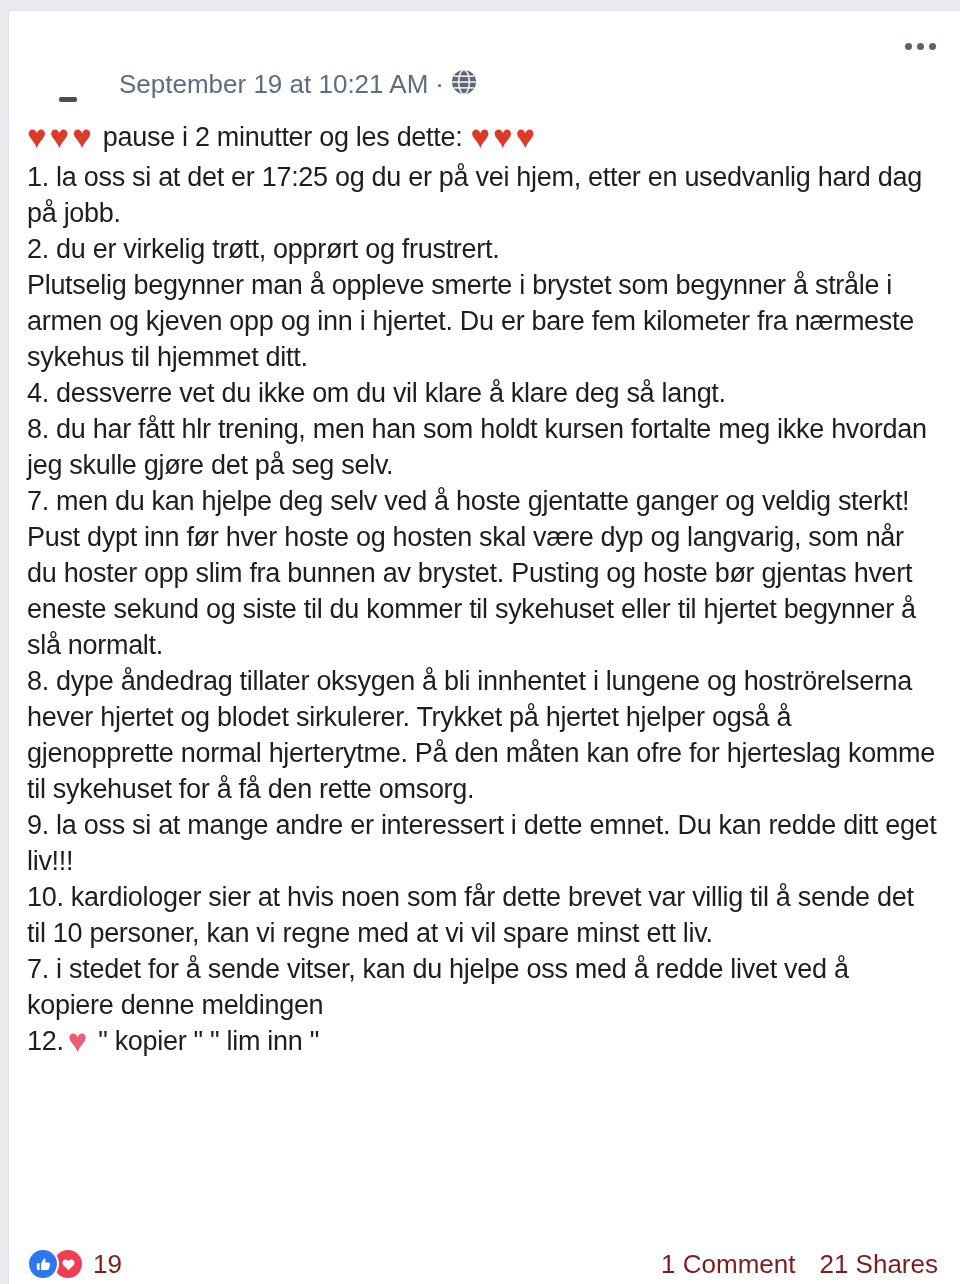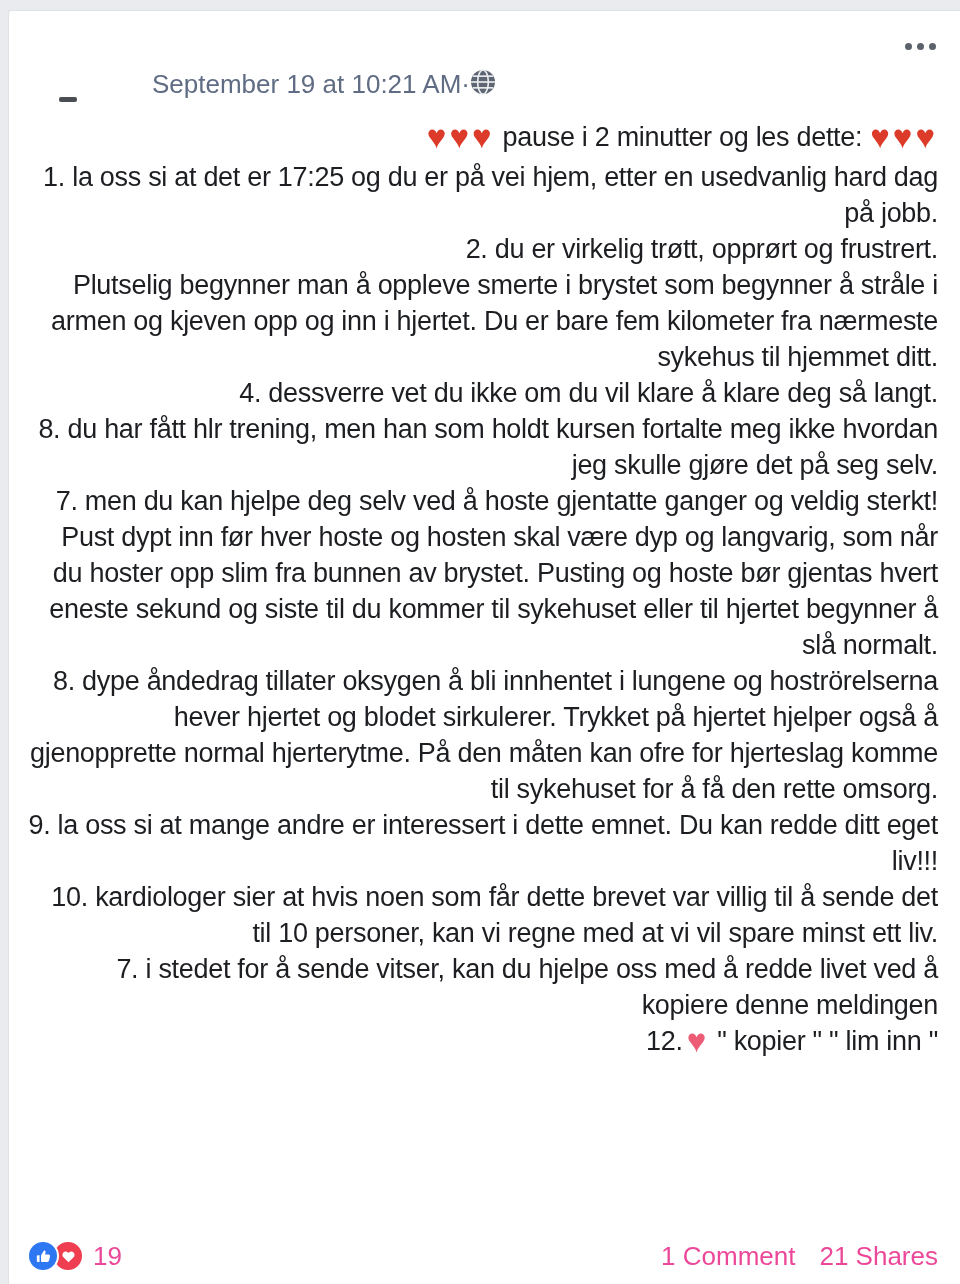--- a/index.html
+++ b/index.html
@@ -45,38 +45,37 @@
     left: 50px; top: 86px;
     width: 18px; height: 5px;
     background: #4a4d52;
     border-radius: 2px;
   }
   .timestamp-row {
     position: absolute;
     left: 110px; top: 56px;
     display: flex;
     align-items: center;
+    gap: 7px;
     font-size: 26px;
     color: #5f6c84;
-    margin-left: 33px;
   }
   .timestamp-row a {
     color: #5f6c84;
     text-decoration: none;
     cursor: pointer;
   }
   .globe-icon { display: inline-block; margin-top: 2px; }
   
   .post-content {
     padding: 0 22px 0 18px;
     font-size: 27px;
     letter-spacing: -0.3px;
     line-height: 36px;
     color: #1c1e21;
-    text-align: right;
   }
   .para { margin: 0; }
   .title-line {
     line-height: 40px;
     margin-bottom: 2px;
   }
   .hearts {
     color: #dd3b2a;
     font-size: 33px;
     letter-spacing: 3px;
@@ -88,26 +87,26 @@
   .pink-heart {
     color: #ec5d75;
     font-size: 33px;
     vertical-align: -2px;
     line-height: 0;
     margin: 0 4px;
   }
   
   .post-footer {
     position: absolute;
-    left: 18px; right: 22px; bottom: 12px;
+    left: 18px; right: 22px; bottom: 4px;
     display: flex;
     align-items: center;
     justify-content: space-between;
     font-size: 26px;
-    color: #ec4899;
+    color: #7f1d1d;
   }
   .reactions {
     display: flex;
     align-items: center;
     cursor: pointer;
   }
   .badge {
     width: 32px; height: 32px;
     border-radius: 50%;
     border: 2px solid #ffffff;

